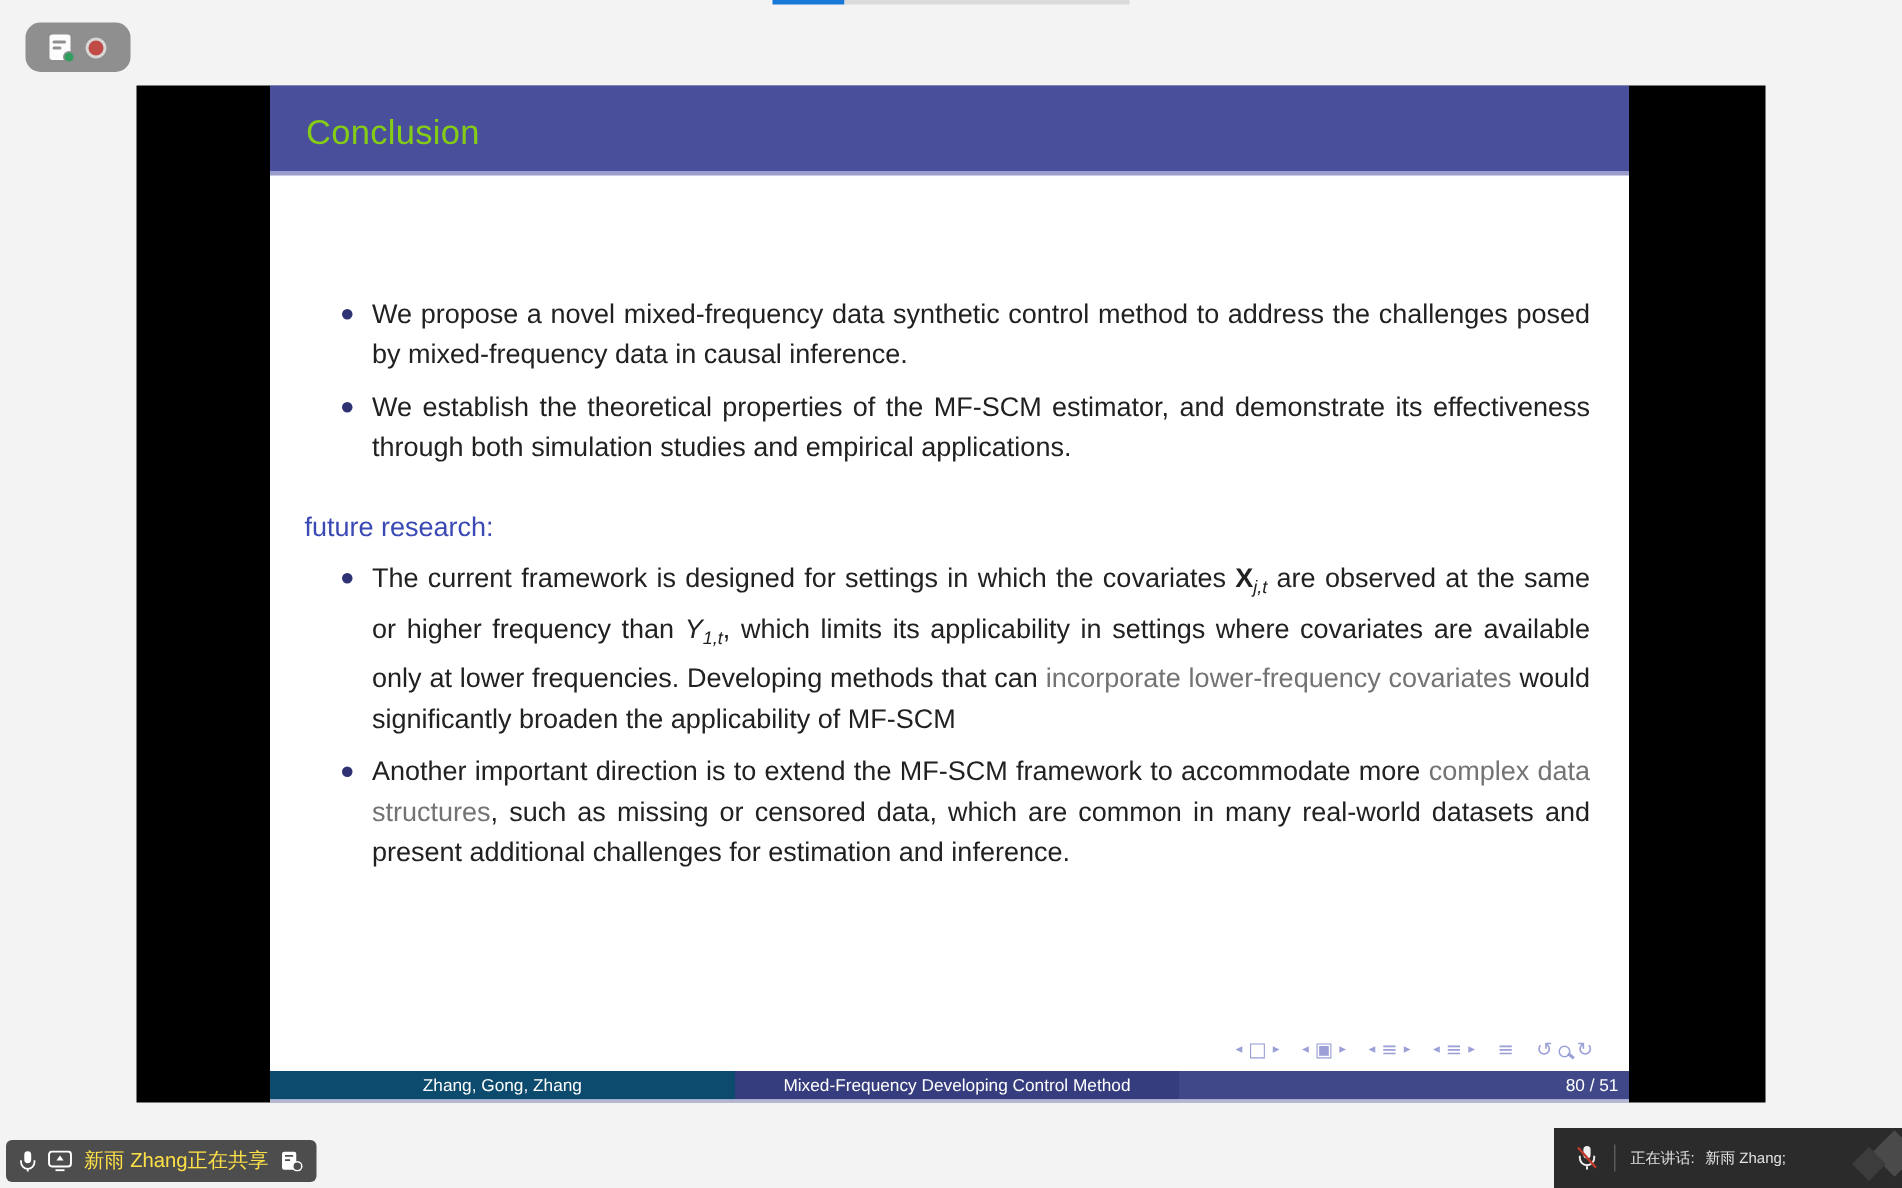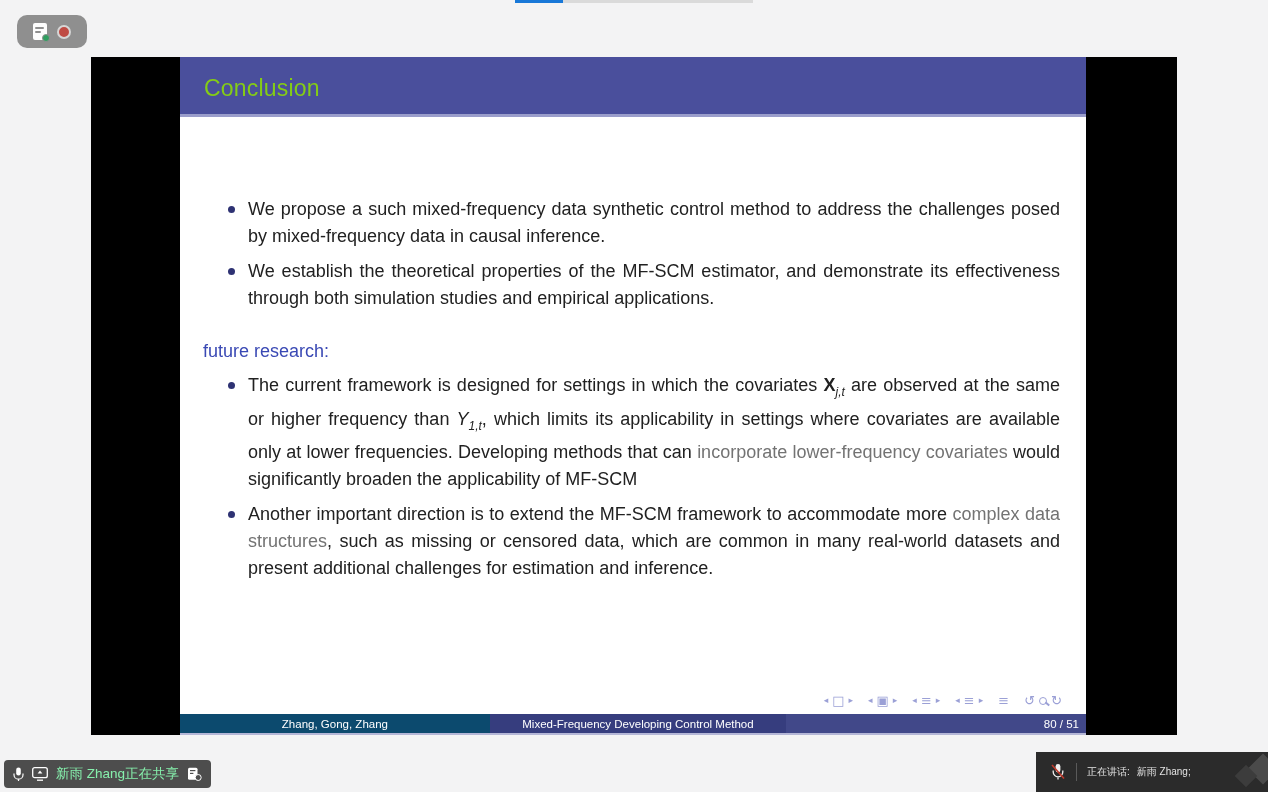--- a/index.html
+++ b/index.html
@@ -70,21 +70,21 @@
   .fseg.authors { width:34.2%; background:#0c4a6e; }
   .fseg.short-title { width:32.7%; background:#363d7e; }
   .fseg.pagenum { width:33.1%; background:#414889; justify-content:flex-end; padding-right:7px; }
   .footer-strip { position:absolute; left:0; right:0; bottom:0; height:2px; background:#b4b6d6; }
 
   
   .share-pill {
     position:absolute; left:4px; top:760px; height:28px;
     background:#4d4d4d; border-radius:4px;
     display:flex; align-items:center; padding:0 9px; gap:8px;
-    color:#86efac; font-size:13.5px; white-space:nowrap;
+    color:#fde047; font-size:13.5px; white-space:nowrap;
   }
   .share-pill svg { display:block; }
 
   
   .speaker-bar {
     position:absolute; right:0; top:752px; width:232px; height:40px;
     background:#2b2b2b; display:flex; align-items:center; padding-left:14px; gap:10px;
     color:#e3e3e3; font-size:10px; white-space:nowrap; overflow:hidden;
   }
   .vdivider { width:1px; height:18px; background:#5a5a5a; }
@@ -117,21 +117,21 @@
 
       <div class="slide-header">
         <span class="slide-title">Conclusion</span>
       </div>
       <div class="header-strip"></div>
 
       <div class="slide-body">
 
         <div class="item first">
           <span class="dot"></span>
-          <span>We propose a such mixed-frequency data synthetic control method to address the challenges posed by mixed-frequency data in causal inference.</span>
+          <span>We propose a novel mixed-frequency data synthetic control method to address the challenges posed by mixed-frequency data in causal inference.</span>
         </div>
 
         <div class="item gap8">
           <span class="dot"></span>
           <span>We establish the theoretical properties of the MF-SCM estimator, and demonstrate its effectiveness through both simulation studies and empirical applications.</span>
         </div>
 
         <div class="future-heading">future research:</div>
 
         <div class="item gap7">

